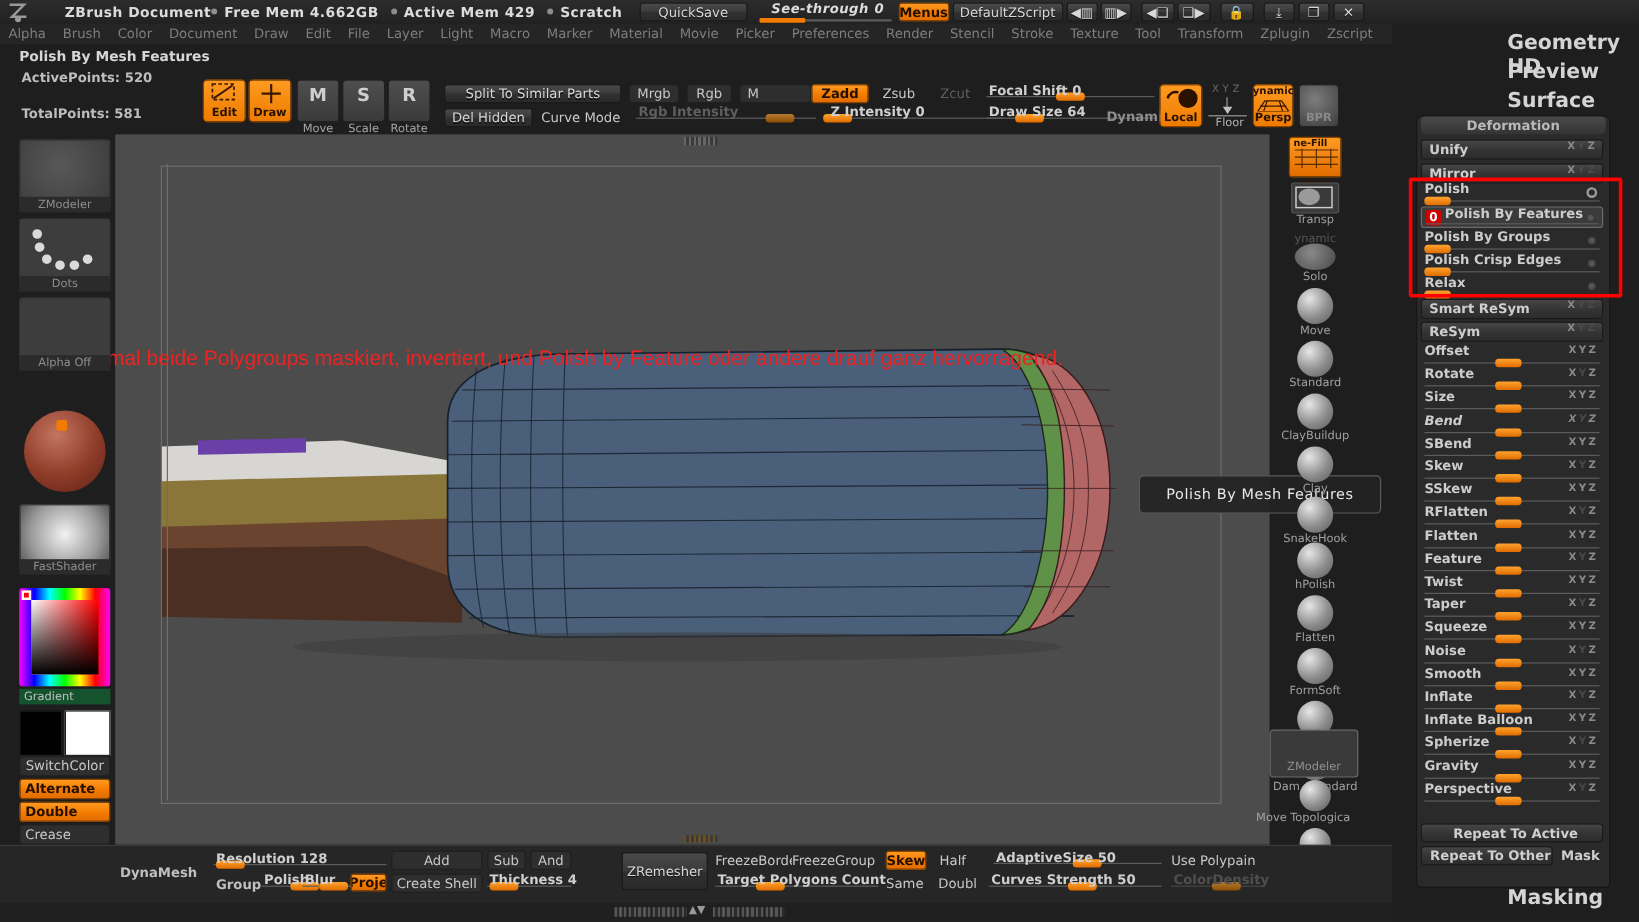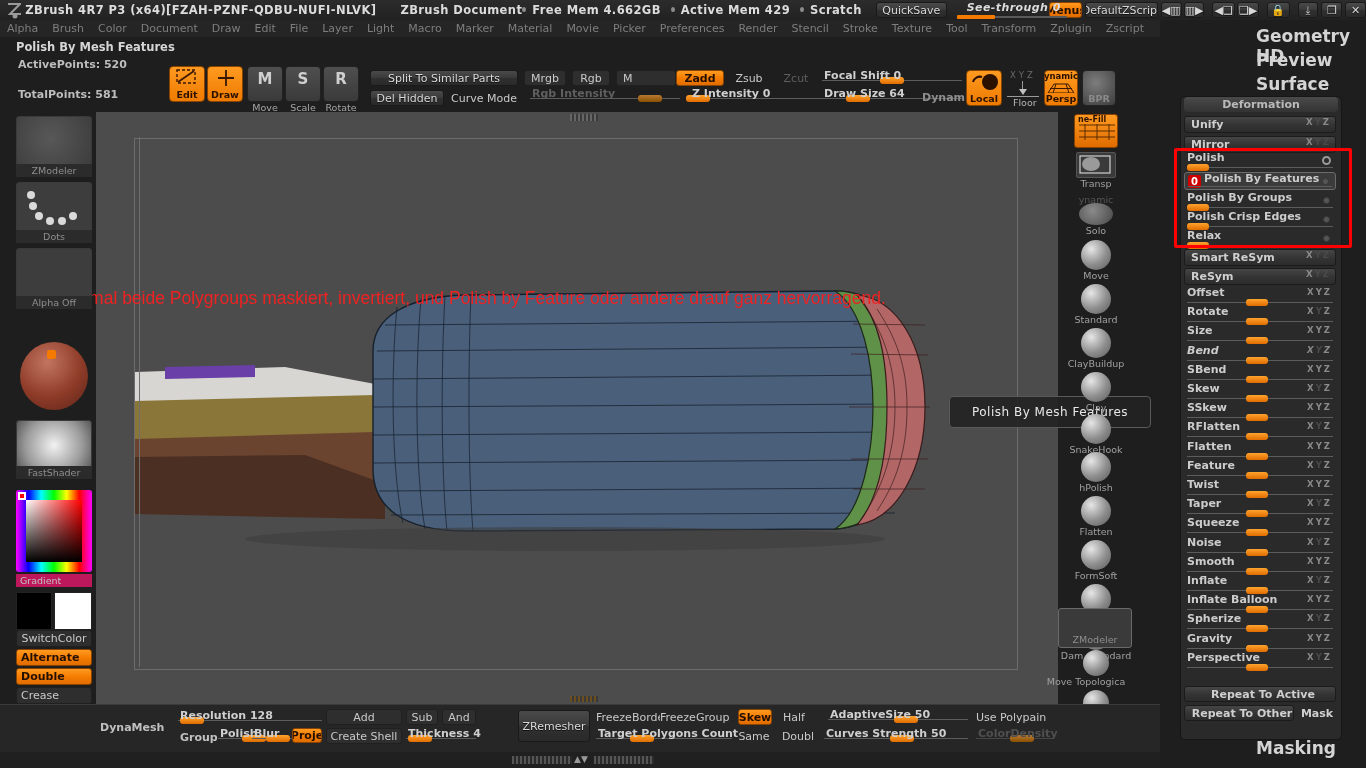--- a/index.html
+++ b/index.html
@@ -129,21 +129,20 @@
      background:#202020;}
 </style>
 </head>
 <body>
 
 <div id="titlebar">
   <svg width="22" height="18" style="margin:0 4px 0 4px">
     <path d="M4 3 L16 3 L6 13 L18 13" stroke="#9a9a9a" stroke-width="2" fill="none"></path>
     <circle cx="11" cy="15" r="2.5" fill="#9a9a9a"></circle>
   </svg>
-  <span class="tt">ZBrush 4R7 P3 (x64)[FZAH-PZNF-QDBU-NUFI-NLVK]</span>
   <span class="tt" style="margin-left:24px">ZBrush Document</span>
   <span class="memdot"></span>
   <span class="tt">Free Mem 4.662GB</span>
   <span class="memdot" style="margin-left:10px"></span>
   <span class="tt">Active Mem 429</span>
   <span class="memdot" style="margin-left:10px"></span>
   <span class="tt">Scratch</span>
 
   <div class="btn" id="qsave" style="margin-left:14px">QuickSave</div>
 
@@ -361,21 +360,21 @@
 <div class="thumblbl" style="top:466px">FastShader</div>
 
 <div class="thumb" style="top:490px;height:82px;padding:0;overflow:hidden;border:none">
   <div style="position:absolute;inset:0;background:linear-gradient(90deg,#f0f,#00f,#0ff,#0f0,#ff0,#f00,#f0f)"></div>
   <div style="position:absolute;left:10px;top:10px;right:10px;bottom:10px;
        background:linear-gradient(90deg,#fff,#f00);">
     <div style="position:absolute;inset:0;background:linear-gradient(0deg,#000,transparent)"></div>
   </div>
   <div style="position:absolute;left:2px;top:2px;width:8px;height:8px;border:2px solid #fff;background:#f00"></div>
 </div>
-<div class="thumblbl" style="top:574px;background:#be185d;justify-content:flex-start;padding-left:4px;color:#c0c0c0">Gradient</div>
+<div class="thumblbl" style="top:574px;background:#14532d;justify-content:flex-start;padding-left:4px;color:#c0c0c0">Gradient</div>
 
 <div style="position:absolute;left:16px;top:592px;width:36px;height:38px;background:#000;border:1px solid #222"></div>
 <div style="position:absolute;left:54px;top:592px;width:38px;height:38px;background:#fff;border:1px solid #222"></div>
 
 <div class="flat wbtn" style="top:630px">SwitchColor</div>
 <div class="btn on wbtn" style="top:649px;justify-content:flex-start;padding-left:4px">Alternate</div>
 <div class="btn on wbtn" style="top:668px;justify-content:flex-start;padding-left:4px">Double</div>
 <div class="flat wbtn" style="top:687px;justify-content:flex-start;padding-left:4px">Crease</div>
 
 <div class="brushitem" style="top:114px">

